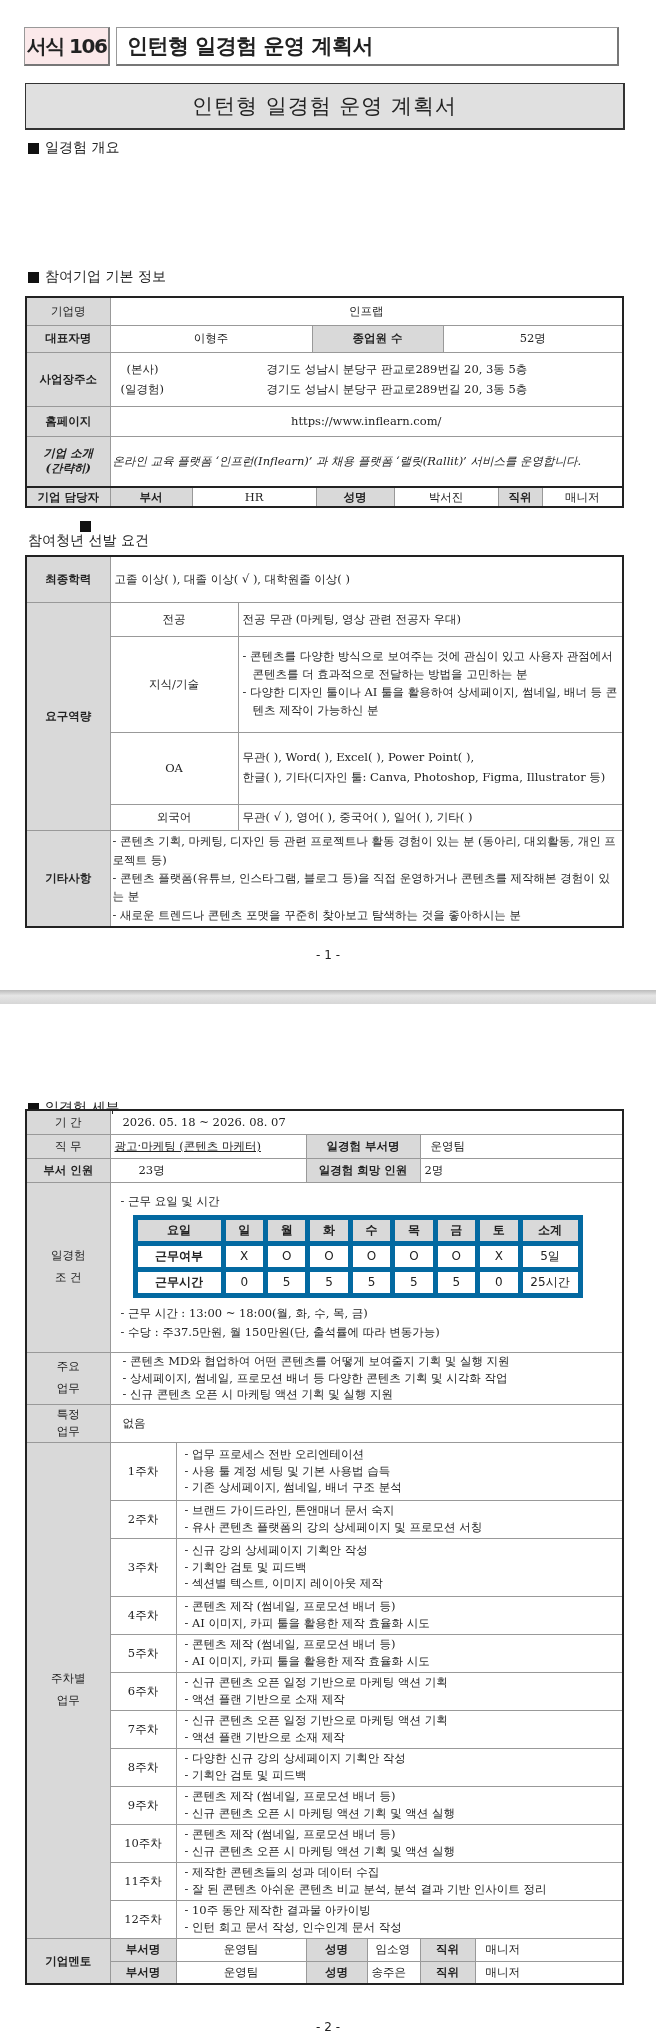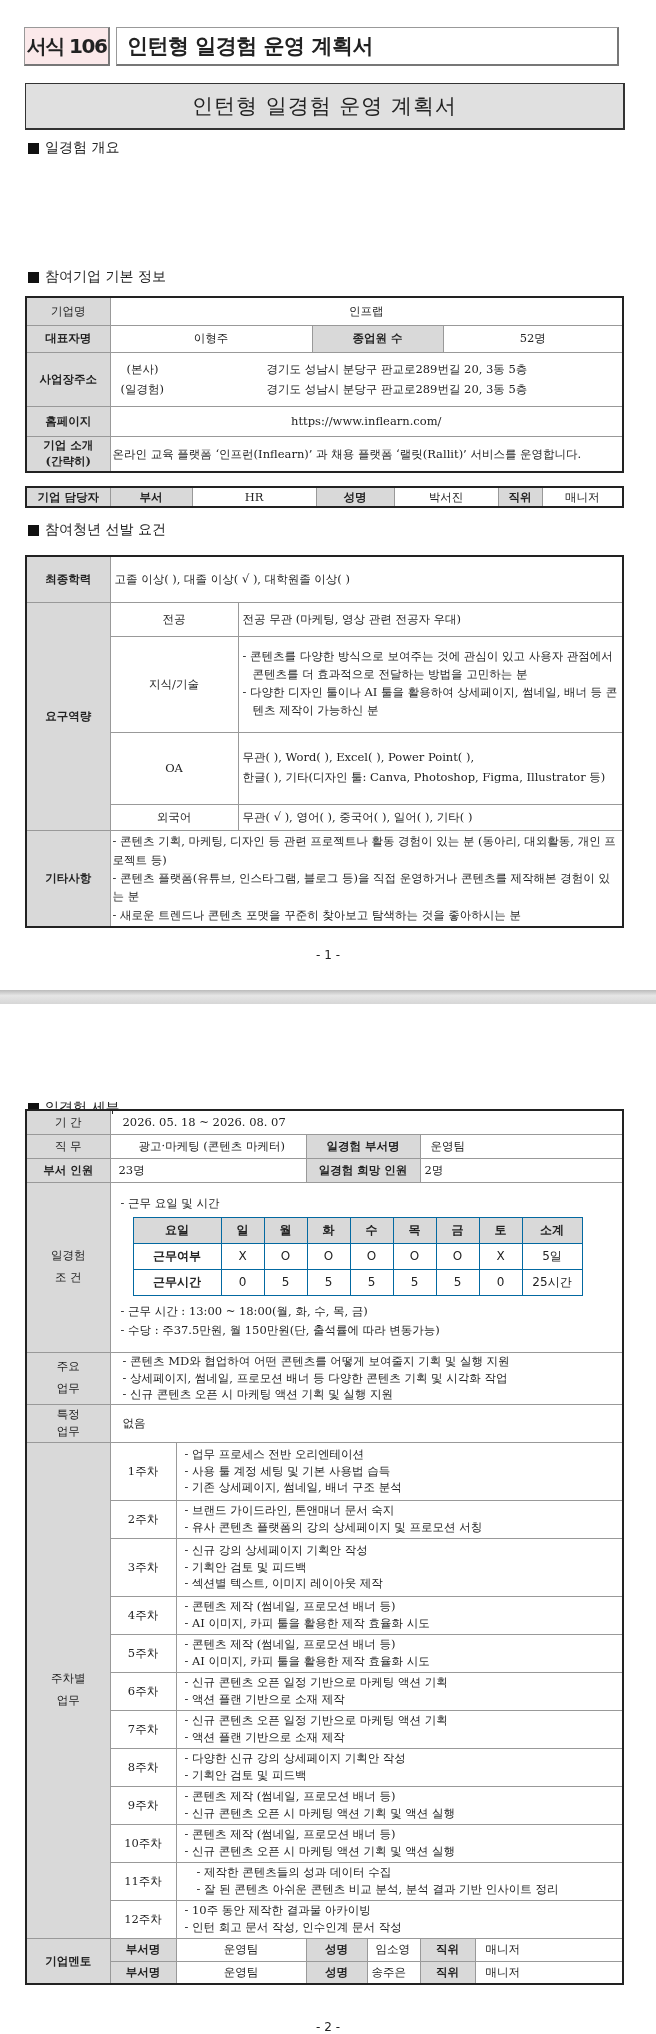--- a/index.html
+++ b/index.html
@@ -16,21 +16,21 @@
   .sec .sq { display: inline-block; width: 11px; height: 11px; background: #111; margin-right: 6px; }
   table { border-collapse: collapse; position: absolute; left: 25px; width: 599px; }
   table.outer { border: 2px solid #222; }
   td { border: 1px solid #999; padding: 0 4px; vertical-align: middle; font-size: 11.5px; line-height: 1.4; }
   td.lbl { background: #d9d9d9; text-align: center; font-weight: bold; }
   td.lbl2 { background: #d9d9d9; text-align: center; }
   td.c { text-align: center; }
   .bul { display: block; padding-left: 10px; text-indent: -10px; }
   .pnum { position: absolute; left: 0; width: 656px; text-align: center; font-size: 12px; font-family: "DejaVu Sans", sans-serif; }
   .inner { position: static; width: 450px; margin: 6px 0 6px 12px; border: 1.5px solid #555; }
-  .inner td { border: 1px solid #0369a1; text-align: center; height: 26px; font-family: "DejaVu Sans", sans-serif; font-size: 12px; padding: 0; }
+  .inner td { border: 5px solid #0369a1; text-align: center; height: 26px; font-family: "DejaVu Sans", sans-serif; font-size: 12px; padding: 0; }
   .inner td.h { background: #d9d9d9; font-weight: bold; }
   .inner td.b { font-weight: bold; }
 </style>
 </head>
 <body>
 
 <div class="page page1">
 
   <div class="form-header">
     <div class="form-code">서식 106</div>
@@ -78,21 +78,21 @@
         <div style="display:flex;padding:2px 6px;">
           <span style="width:146px;">(일경험)</span>
           <span>경기도 성남시 분당구 판교로289번길 20, 3동 5층</span>
         </div>
       </td>
     </tr>
     <tr style="height:30px;">
       <td class="lbl">홈페이지</td>
       <td class="c" colspan="3">https://www.inflearn.com/</td>
     </tr>
-    <tr style="height:36px;">
+    <tr style="height:51px;font-style:italic;">
       <td class="lbl" style="line-height:1.35;">
         <div>기업 소개</div>
         <div>(간략히)</div>
       </td>
       <td colspan="3" style="padding:0 2px;">온라인 교육 플랫폼 ‘인프런(Inflearn)’ 과 채용 플랫폼 ‘랠릿(Rallit)’ 서비스를 운영합니다.</td>
     </tr>
   </tbody>
     </table>
 
   <table class="outer" style="top:486px;">
@@ -111,21 +111,21 @@
       <td class="lbl">부서</td>
       <td class="c">HR</td>
       <td class="lbl">성명</td>
       <td class="c">박서진</td>
       <td class="lbl">직위</td>
       <td class="c">매니저</td>
     </tr>
   </tbody>
     </table>
 
-  <div class="sec" style="top:521px;">
+  <div class="sec" style="top:521px;flex-direction:column;">
     <span class="sq"></span>
     <span>참여청년 선발 요건</span>
   </div>
 
   <table class="outer" style="top:555px;">
     <colgroup>
         <col style="width:84px">
         <col style="width:128px">
         <col>
       </colgroup>
@@ -191,27 +191,27 @@
         <col>
       </colgroup>
 
     <tbody>
         <tr style="height:24px;">
       <td class="lbl2">기  간</td>
       <td colspan="6" style="padding-left:12px;">2026. 05. 18 ~ 2026. 08. 07</td>
     </tr>
     <tr style="height:24px;">
       <td class="lbl2">직  무</td>
-      <td colspan="2" style="padding-left:28px;">광고·마케팅 (콘텐츠 마케터)</td>
+      <td colspan="2" style="padding-left:4px;text-decoration:underline;">광고·마케팅 (콘텐츠 마케터)</td>
       <td colspan="2" class="lbl">일경험 부서명</td>
       <td colspan="2" style="padding-left:10px;">운영팀</td>
     </tr>
     <tr style="height:24px;">
       <td class="lbl">부서 인원</td>
-      <td colspan="2" style="padding-left:8px;">23명</td>
+      <td colspan="2" style="padding-left:28px;">23명</td>
       <td colspan="2" class="lbl">일경험 희망 인원</td>
       <td colspan="2" style="">2명</td>
     </tr>
 
     <tr style="height:170px;">
       <td class="lbl2" style="line-height:1.9;">
         <div>일경험</div>
         <div>조  건</div>
       </td>
       <td colspan="6" style="padding:4px 10px;">
@@ -359,21 +359,21 @@
     </tr>
     <tr style="height:38px;">
       <td class="c">10주차</td>
       <td colspan="5" style="padding-left:8px;line-height:1.45;">
         <div>- 콘텐츠 제작 (썸네일, 프로모션 배너 등)</div>
         <div>- 신규 콘텐츠 오픈 시 마케팅 액션 기획 및 액션 실행</div>
       </td>
     </tr>
     <tr style="height:38px;">
       <td class="c">11주차</td>
-      <td colspan="5" style="padding-left:20px;line-height:1.45;">
+      <td colspan="5" style="padding-left:8px;line-height:1.45;">
         <div>- 제작한 콘텐츠들의 성과 데이터 수집</div>
         <div>- 잘 된 콘텐츠 아쉬운 콘텐츠 비교 분석, 분석 결과 기반 인사이트 정리</div>
       </td>
     </tr>
     <tr style="height:38px;">
       <td class="c">12주차</td>
       <td colspan="5" style="padding-left:8px;line-height:1.45;">
         <div>- 10주 동안 제작한 결과물 아카이빙</div>
         <div>- 인턴 회고 문서 작성, 인수인계 문서 작성</div>
       </td>

